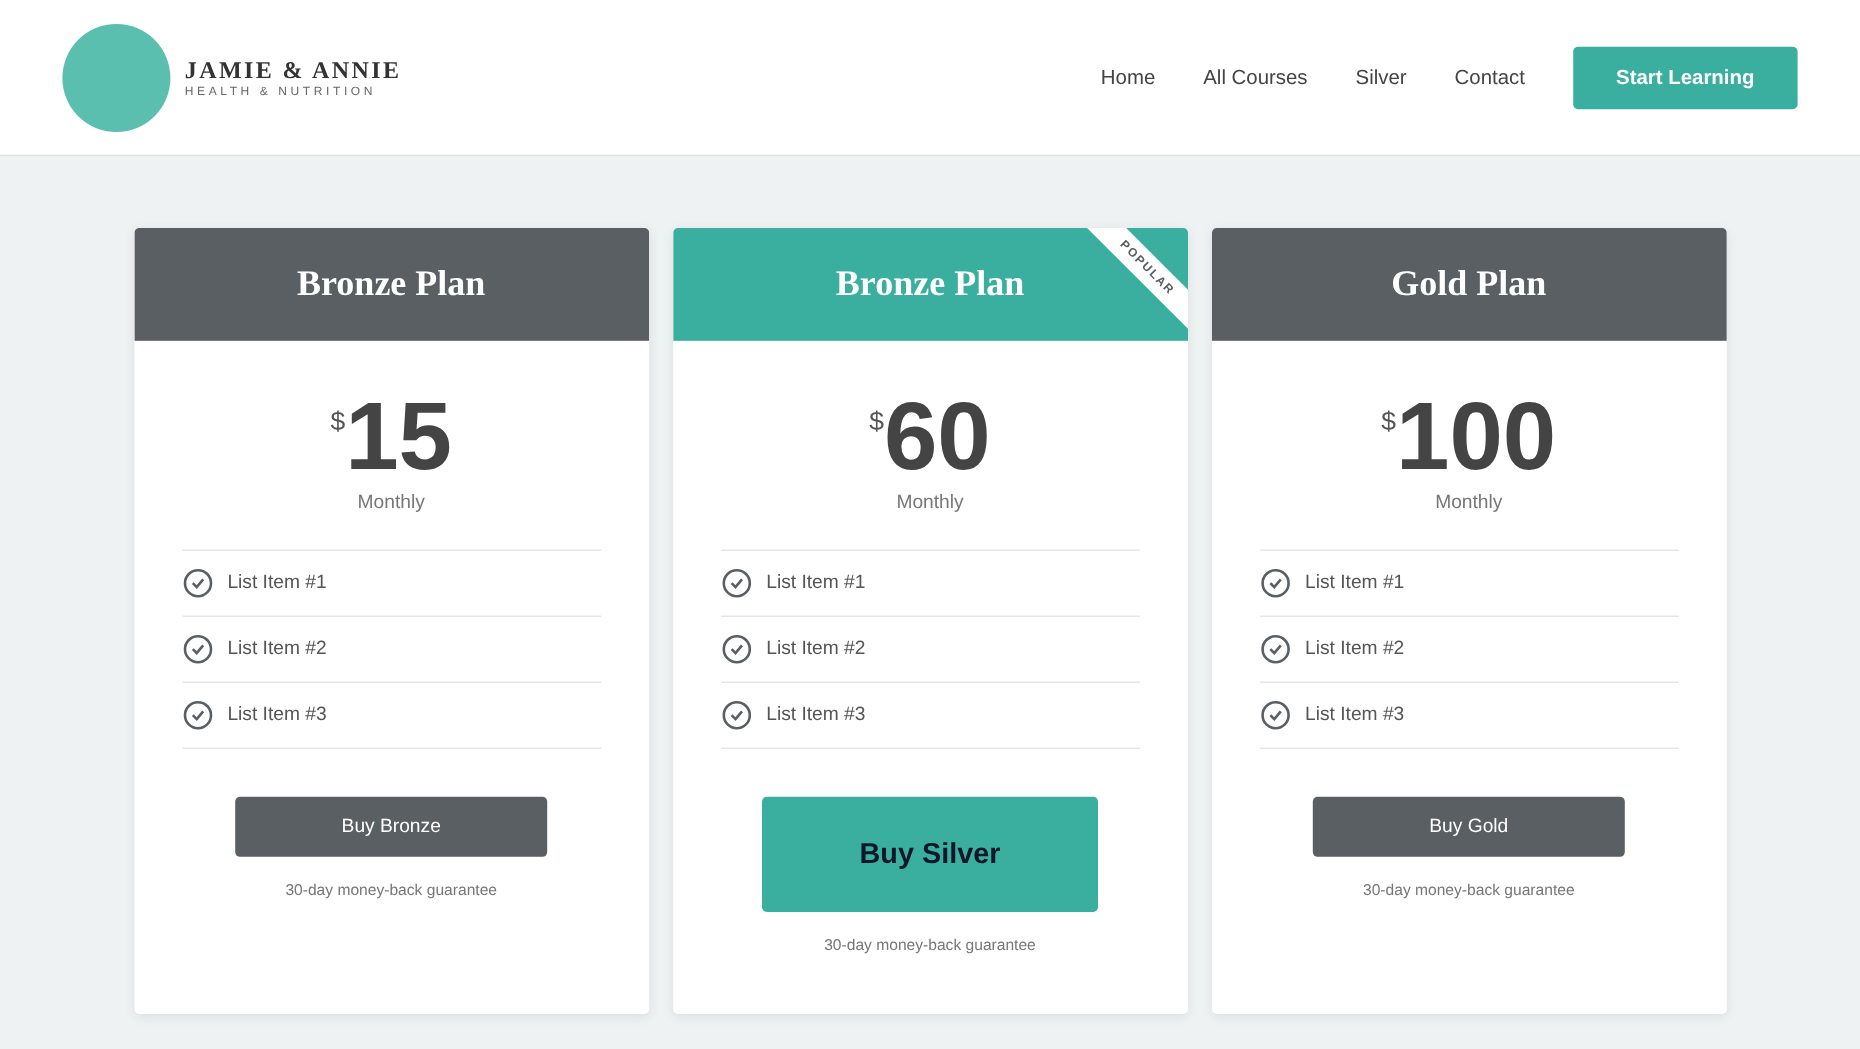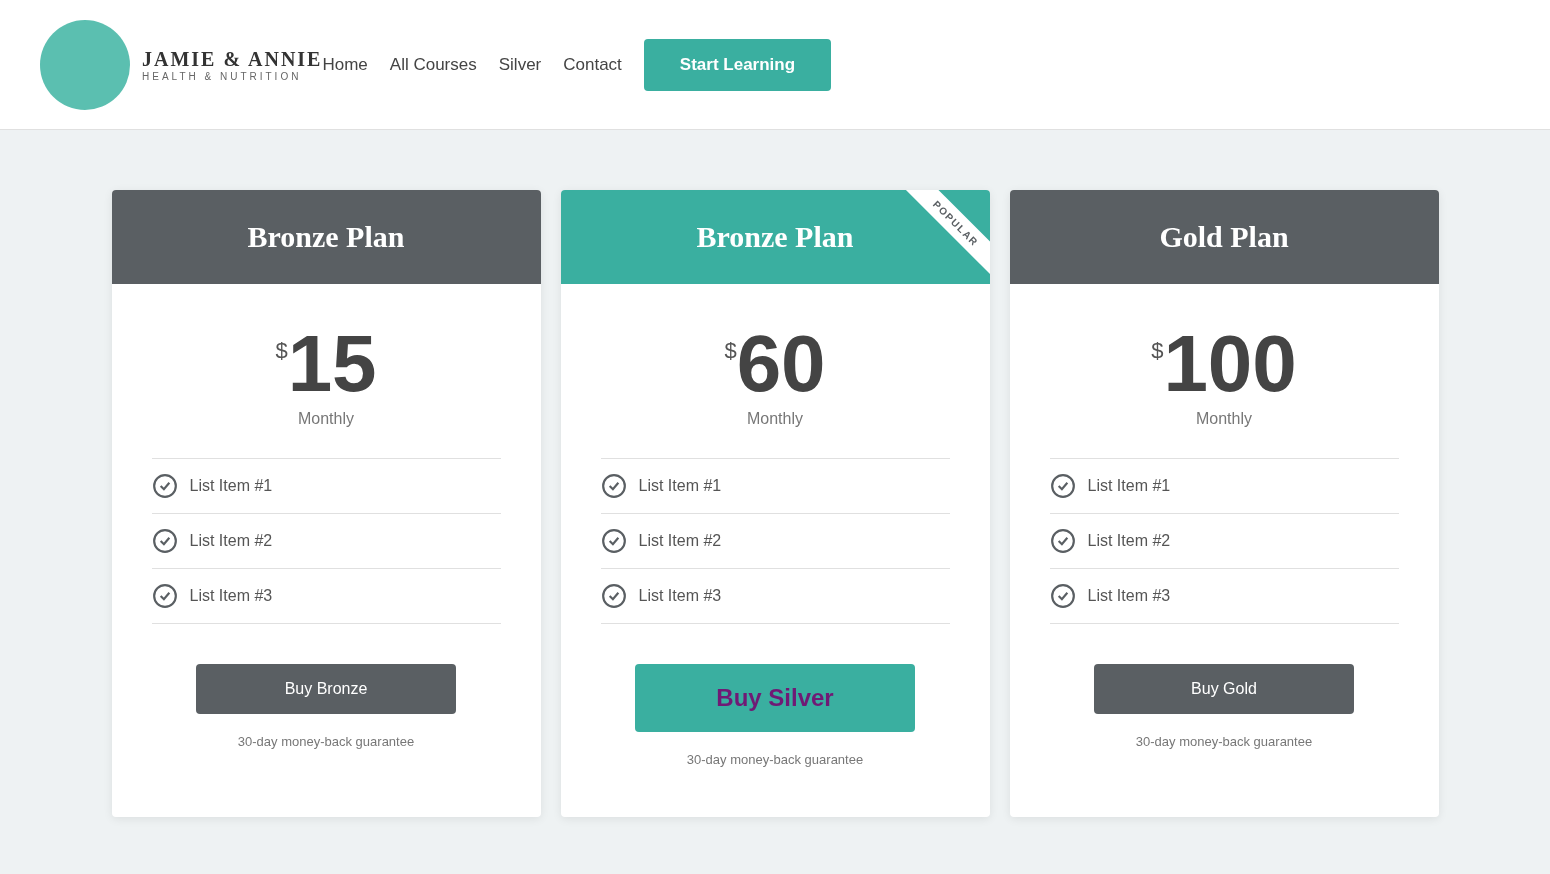--- a/index.html
+++ b/index.html
@@ -7,21 +7,22 @@
       font-family: 'Georgia', serif;
       background-color: #eef2f3;
       min-height: 874px;
     }
 
     
     .navbar {
       background: #fff;
       display: flex;
       align-items: center;
-      padding: 0 40px;
+      justify-content: space-between;
+      padding: 0 52px;
       height: 130px;
       border-bottom: 1px solid #e0e0e0;
     }
     .logo-area {
       display: flex;
       align-items: center;
       gap: 12px;
     }
     .logo-circle {
       width: 90px;
@@ -42,21 +43,21 @@
     }
     .logo-subtitle {
       font-size: 10px;
       letter-spacing: 3px;
       color: #666;
       font-family: Arial, sans-serif;
     }
     .nav-links {
       display: flex;
       align-items: center;
-      gap: 22px;
+      gap: 40px;
     }
     .nav-link {
       font-size: 17px;
       color: #444;
       text-decoration: none;
       font-family: Arial, sans-serif;
       cursor: pointer;
     }
     .nav-cta {
       background: #3aafa0;
@@ -193,23 +194,23 @@
       font-size: 16px;
       cursor: pointer;
       font-family: Arial, sans-serif;
       border-radius: 4px;
       width: 100%;
       max-width: 260px;
       margin-bottom: 20px;
     }
     .btn-silver {
       background: #3aafa0;
-      color: #701a75;
+      color: #0f172a;
       border: none;
-      padding: 20px 50px;
+      padding: 34px 50px;
       font-size: 24px;
       cursor: pointer;
       font-family: Arial, sans-serif;
       border-radius: 4px;
       width: 100%;
       max-width: 280px;
       margin-bottom: 20px;
       font-weight: 600;
     }
     .btn-gold {

